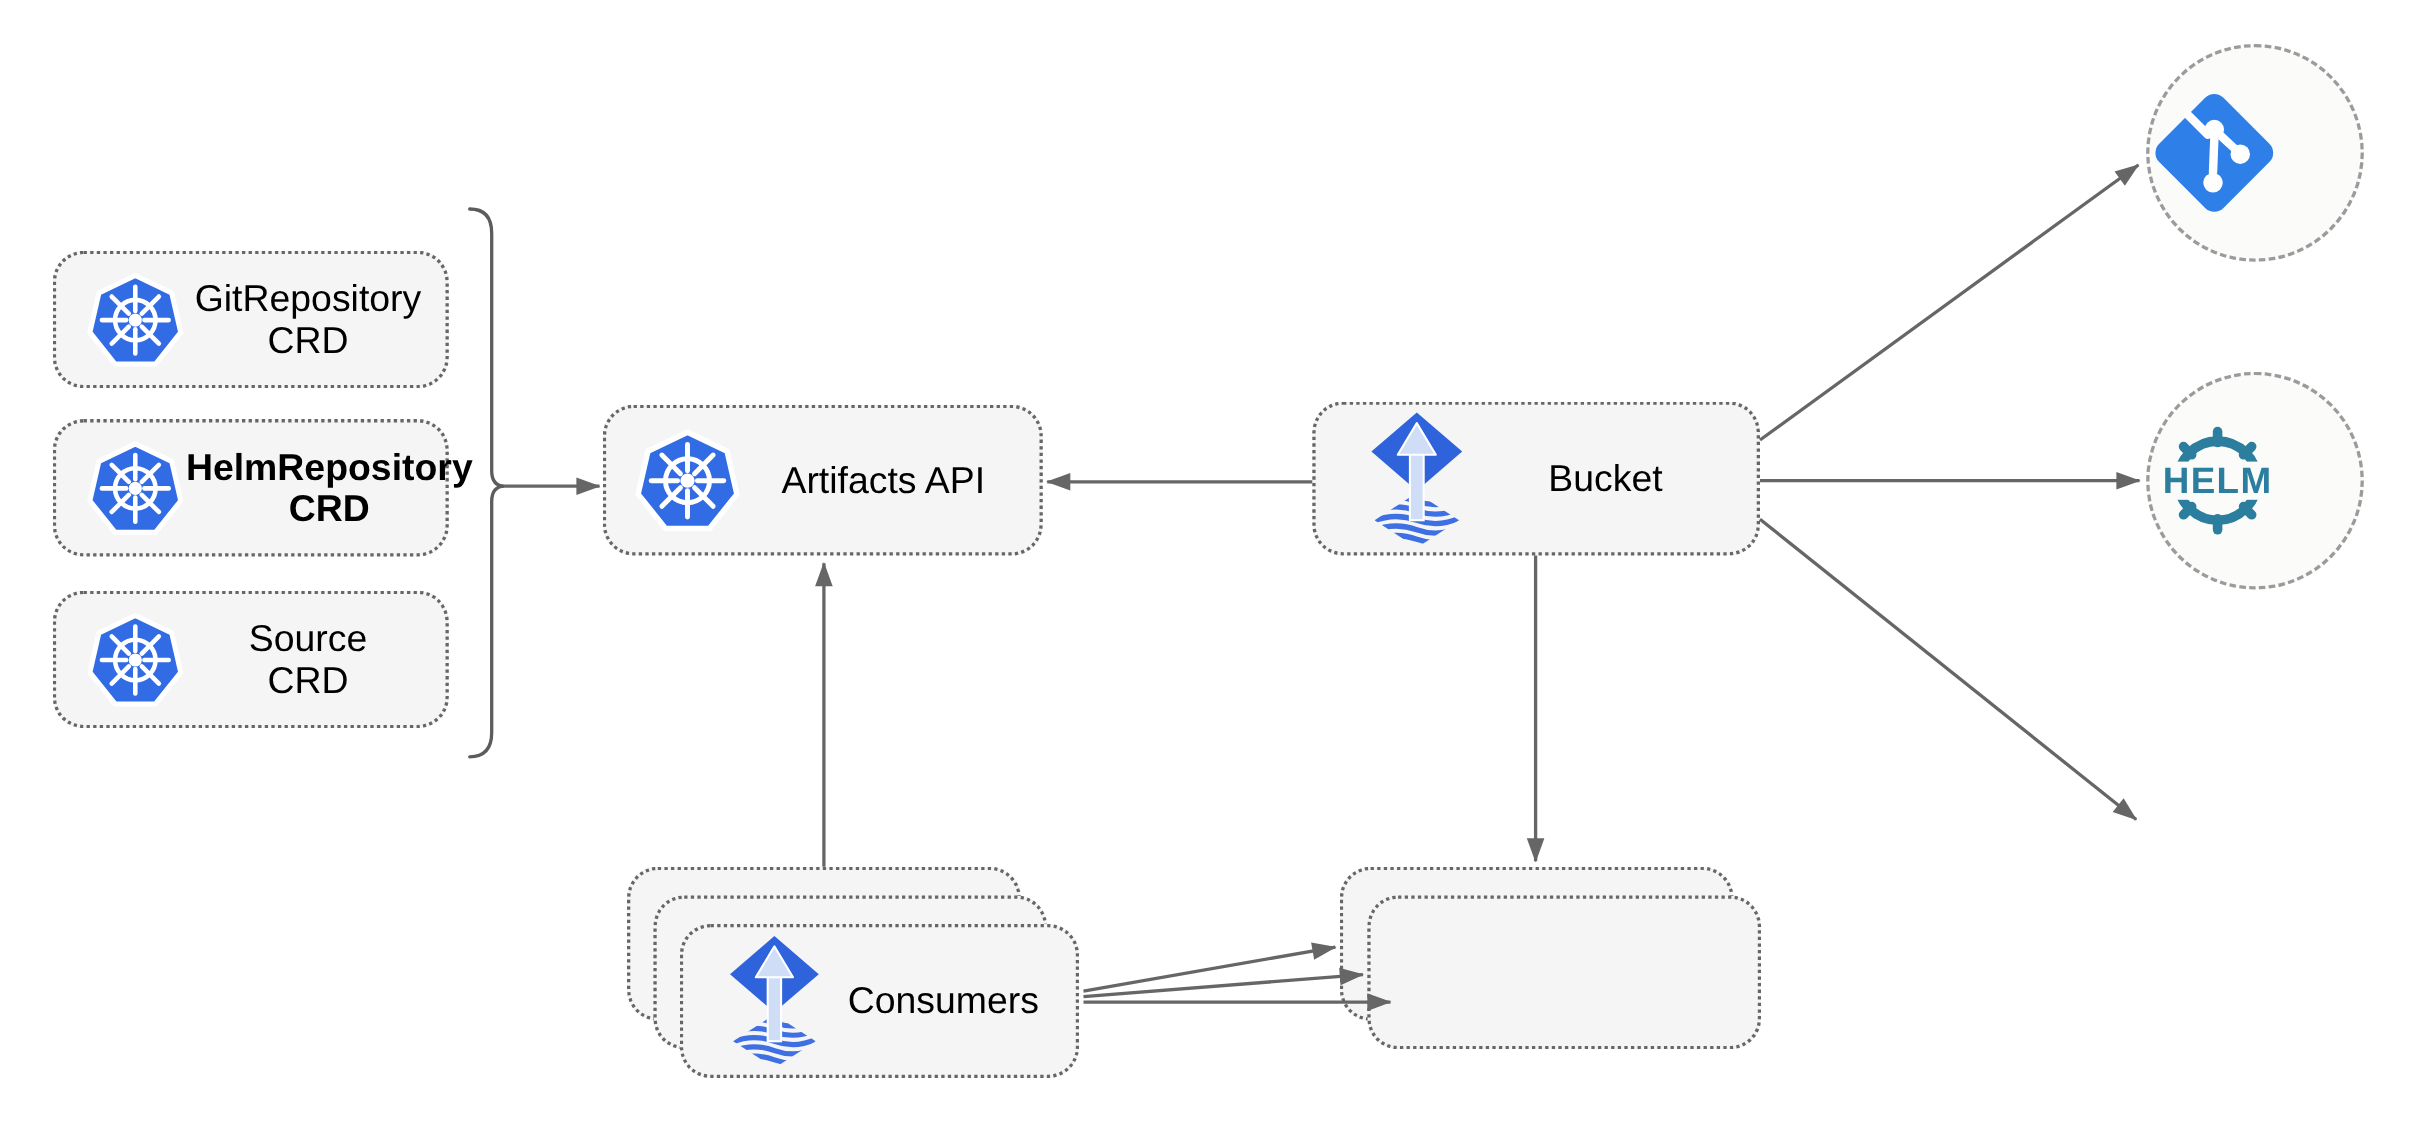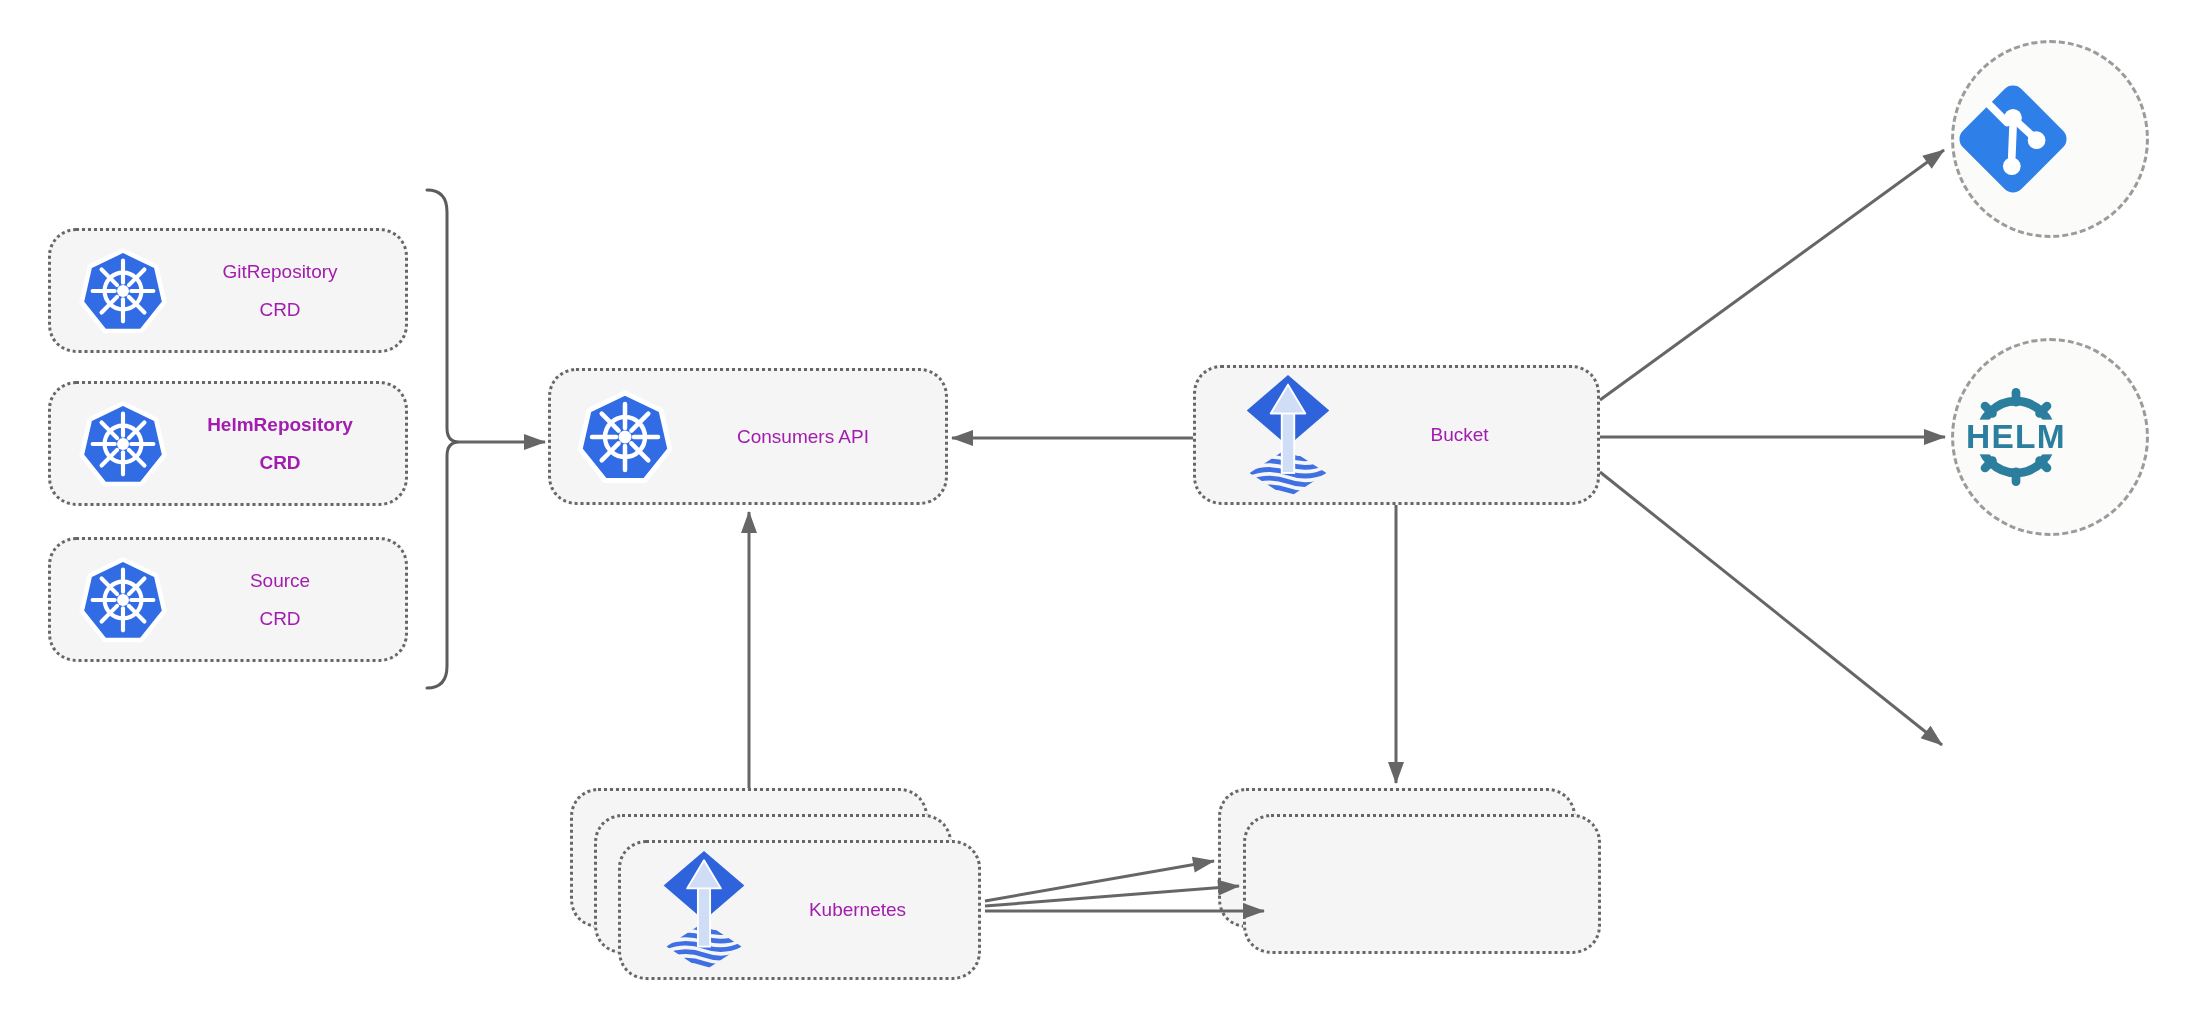--- a/index.html
+++ b/index.html
@@ -26,22 +26,22 @@
   }
   .node .icon-slot {
     flex: 0 0 auto;
     display: flex;
     align-items: center;
     justify-content: center;
   }
   .node .label {
     flex: 1 1 auto;
     text-align: center;
-    color: #a21caf;
-    font-size: 19px;
+    color: #000000;
+    font-size: 34px;
     line-height: 38px;
     padding-right: 14px;
     white-space: nowrap;
   }
   .stack-ghost {
     position: absolute;
     box-sizing: border-box;
     background: #F5F5F5;
     border: 3px dotted #666666;
     border-radius: 28px;
@@ -154,21 +154,21 @@
       <div>CRD</div>
     </span>
   </div>
 
   <div class="node" style="left:548px; top:368px; width:400px; height:137px;">
     <span class="icon-slot" style="padding-left:24px;">
       <svg width="100" height="100" viewBox="0 0 100 100">
           <use href="#sym-k8s"></use>
         </svg>
     </span>
-    <span class="label">Consumers API</span>
+    <span class="label">Artifacts API</span>
   </div>
 
   <div class="node" style="left:1193px; top:365px; width:407px; height:140px;">
     <span class="icon-slot" style="padding-left:44px;">
       <svg width="96" height="125" viewBox="0 0 100 130">
           <use href="#sym-flux"></use>
         </svg>
     </span>
     <span class="label">
       <div>Bucket</div>
@@ -177,21 +177,21 @@
 
   <div style="position:absolute; left:570px; top:788px; width:415px; height:195px;">
     <div class="stack-ghost" style="left:0; top:0; width:358px; height:140px;"></div>
     <div class="stack-ghost" style="left:24px; top:26px; width:358px; height:140px;"></div>
     <div class="node" style="left:48px; top:52px; width:363px; height:140px;">
       <span class="icon-slot" style="padding-left:36px;">
         <svg width="94" height="122" viewBox="0 0 100 130">
             <use href="#sym-flux"></use>
           </svg>
       </span>
-      <span class="label">Kubernetes</span>
+      <span class="label">Consumers</span>
     </div>
   </div>
 
   <div style="position:absolute; left:1218px; top:788px; width:415px; height:195px;">
     <div class="stack-ghost" style="left:0; top:0; width:358px; height:140px;"></div>
     <div class="stack-ghost" style="left:25px; top:26px; width:358px; height:140px;"></div>
   </div>
 
   <div class="endpoint-circle" style="left:1951px; top:40px; width:198px; height:198px;">
     <svg width="118" height="118" viewBox="0 0 100 100">

